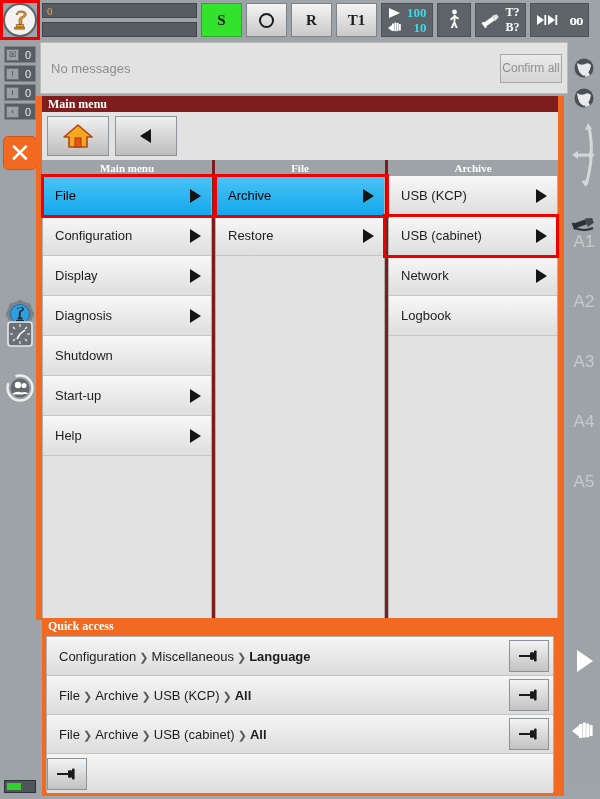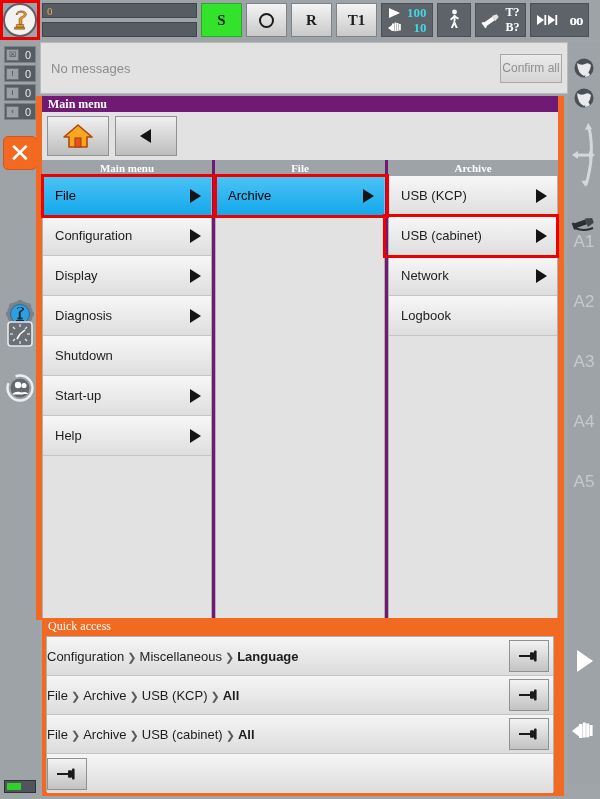--- a/index.html
+++ b/index.html
@@ -168,21 +168,21 @@
     width: 0; height: 0;
     border-left: 6px solid transparent;
     border-right: 6px solid transparent;
     border-top: 6px solid #868b90;
   }
 
   
   .mm-panel {
     position: absolute; left: 42px; top: 96px;
     width: 516px; height: 524px;
-    background: #701a75;
+    background: #7f1d1d;
   }
   .mm-title {
     height: 16px; padding-left: 6px;
     color: #ffffff; font-size: 12px; font-weight: bold;
     font-family: "Liberation Serif", serif;
     display: flex; align-items: center;
   }
   .mm-nav {
     height: 48px; background: #e2e2e2;
     display: flex; align-items: center; padding-left: 5px; gap: 6px;
@@ -246,39 +246,39 @@
   }
 
   
   .qa-panel {
     position: absolute; left: 42px; top: 618px;
     width: 516px; height: 178px;
     background: #f26a21;
   }
   .qa-title {
     height: 16px; padding-left: 6px;
-    color: #ffffff; font-size: 12px; font-weight: normal;
+    color: #ffffff; font-size: 12px; font-weight: bold;
     font-family: "Liberation Serif", serif;
     display: flex; align-items: center;
   }
   .qa-list {
     position: absolute; left: 4px; top: 18px;
     width: 508px; height: 156px;
     background: #e2e2e2;
     border: 1px solid #b0b0b0;
   }
   .qa-row {
     height: 39px;
     display: flex; align-items: center;
     background: linear-gradient(#f5f5f5,#dcdcdc);
     border-bottom: 1px solid #c4c4c4;
   }
   .qa-row:last-child { border-bottom: none; }
   .qa-path {
-    flex: 1; 
+    flex: 1; padding-left: 12px;
     font-size: 13px; color: #1d1d1d;
   }
   .qa-path .sep { color: #5a5a5a; padding: 0 3px; font-size: 11px; }
   .qa-path .last { font-weight: bold; }
   .pinbtn {
     width: 40px; height: 32px; margin-right: 4px;
     background: linear-gradient(#f3f3f3,#c2c2c2);
     border: 1px solid #8d9297;
     display: flex; align-items: center; justify-content: center;
   }
@@ -531,20 +531,24 @@
         </div>
       </div>
 
       <div class="col">
         <div class="col-head">File</div>
         <div class="col-body">
           <div class="mi sel">
             <span class="lbl">Archive</span>
             <span class="arr"></span>
           </div>
+          <div class="mi">
+            <span class="lbl">Restore</span>
+            <span class="arr"></span>
+          </div>
         </div>
       </div>
 
       <div class="col">
         <div class="col-head">Archive</div>
         <div class="col-body">
           <div class="mi">
             <span class="lbl">USB (KCP)</span>
             <span class="arr"></span>
           </div>

